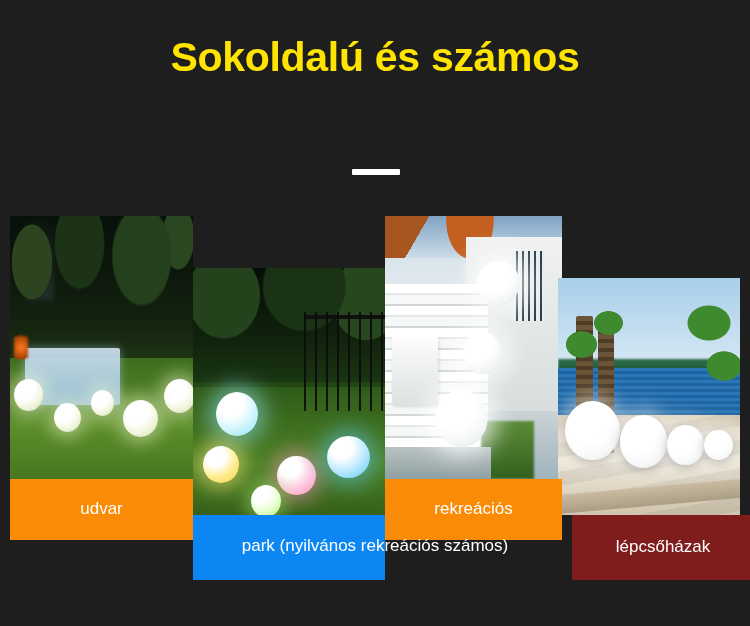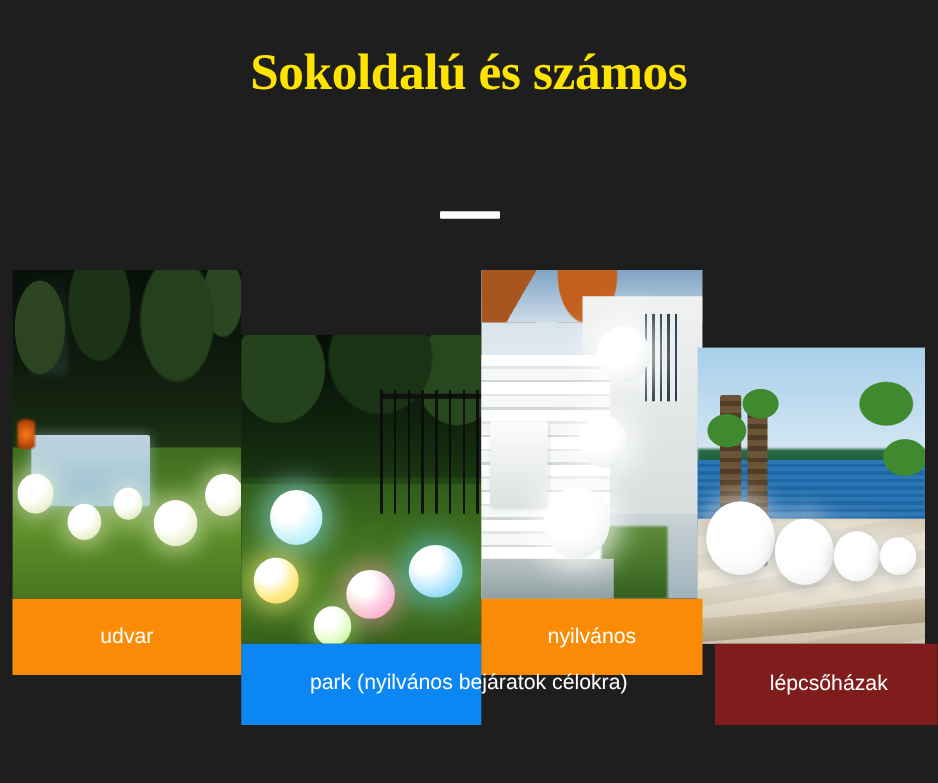--- a/index.html
+++ b/index.html
@@ -20,21 +20,21 @@
   }
   .title{
     color:#ffe400;
     font-weight:bold;
     font-size:41px;
     line-height:50px;
     letter-spacing:-0.3px;
     padding-top:32px;
     white-space:nowrap;
   }
-  .title-line{ display:block;font-family:Liberation Serif, serif; }
+  .title-line{ display:block; }
   .divider{
     position:absolute;
     left:352px; top:169px;
     width:48px; height:6px;
     background:#ffffff;
     border-radius:1px;
   }
 
   
   .gallery{
@@ -306,38 +306,38 @@
       <div class="rail"></div>
       <div class="fence"></div>
       <div class="orb g1"></div>
       <div class="orb g2"></div>
       <div class="orb g3"></div>
       <div class="orb g4"></div>
       <div class="orb g5"></div>
     </div>
   </div>
   <div class="caption" id="cap-2"></div>
-  <div id="cap-2-text">park (nyilvános bejáratok célokra)</div>
+  <div id="cap-2-text">park (nyilvános rekreációs számos)</div>
 
   <div class="panel" id="panel-3">
     <div class="photo p3">
       <div class="roofs"></div>
       <div class="wall"></div>
       <div class="gate"></div>
       <div class="steps"></div>
       <div class="block"></div>
       <div class="hedge"></div>
       <div class="pave"></div>
       <div class="orb b1"></div>
       <div class="orb b2"></div>
       <div class="orb b3"></div>
     </div>
   </div>
   <div class="caption" id="cap-3">
-    <span>nyilvános</span>
+    <span>rekreációs</span>
   </div>
 
   <div class="panel" id="panel-4">
     <div class="photo p4">
       <div class="sky"></div>
       <div class="far"></div>
       <div class="water"></div>
       <div class="deck"></div>
       <div class="stair"></div>
       <div class="trunk t1"></div>

